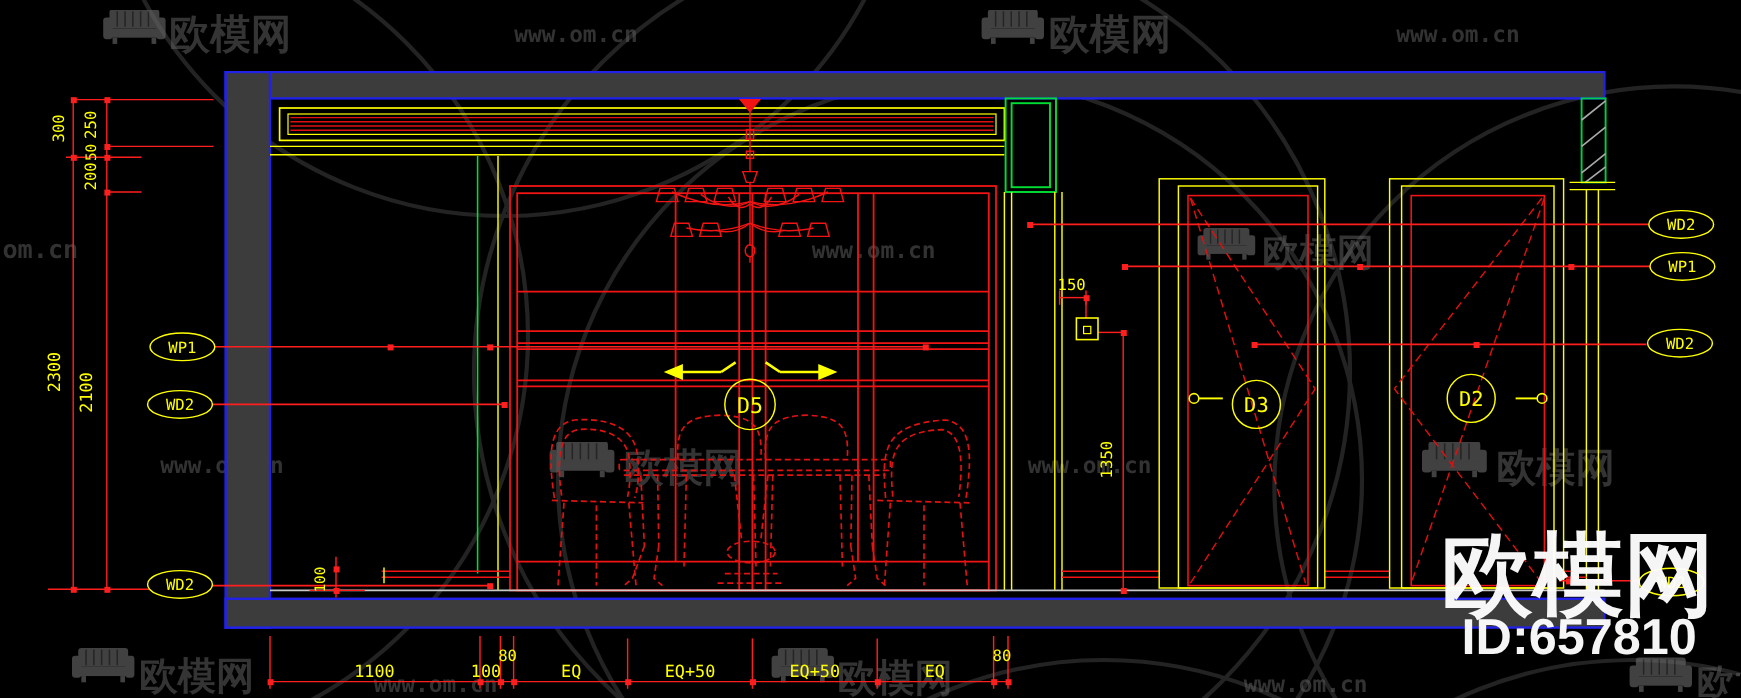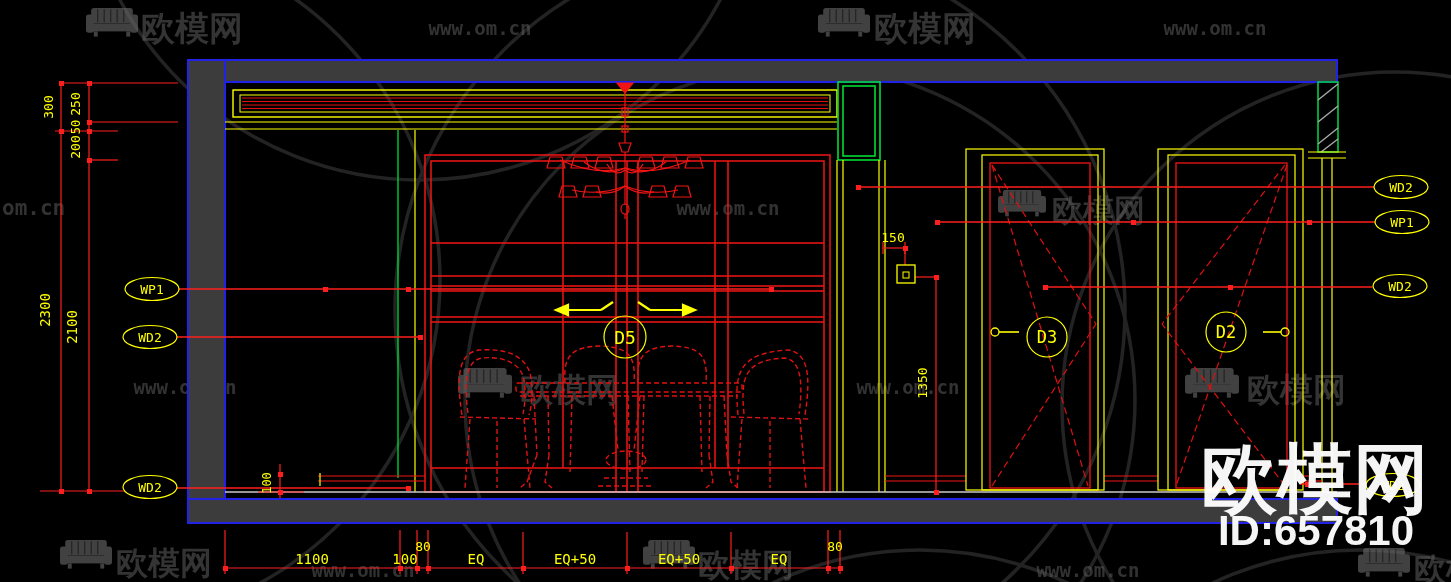--- a/index.html
+++ b/index.html
@@ -1,16 +1,16 @@
 <!DOCTYPE html>
 <html><head>
 <meta charset="utf-8">
 <style>
   html,body{margin:0;padding:0;background:#000;}
-  .stage{position:relative;width:1451px;height:582px;background:#000;overflow:hidden;}
+  .stage{position:relative;width:1451px;height:582px;background:#000;overflow:hidden;border-radius:26px;}
   svg{position:absolute;left:0;top:0;}
   text{font-family:"DejaVu Sans Mono","Liberation Mono",monospace;}
   .cadY{fill:#ffff00;}
   .wmTxt{fill:#6a6a6a;opacity:.8;font-weight:bold;font-family:"Liberation Sans",sans-serif;}
   .wmSite{fill:#616161;opacity:.85;font-weight:bold;font-family:"DejaVu Sans Mono",monospace;}
   .bigWm{fill:#ffffff;font-weight:bold;font-family:"Liberation Sans",sans-serif;}
 </style>
 </head>
 <body>
 

